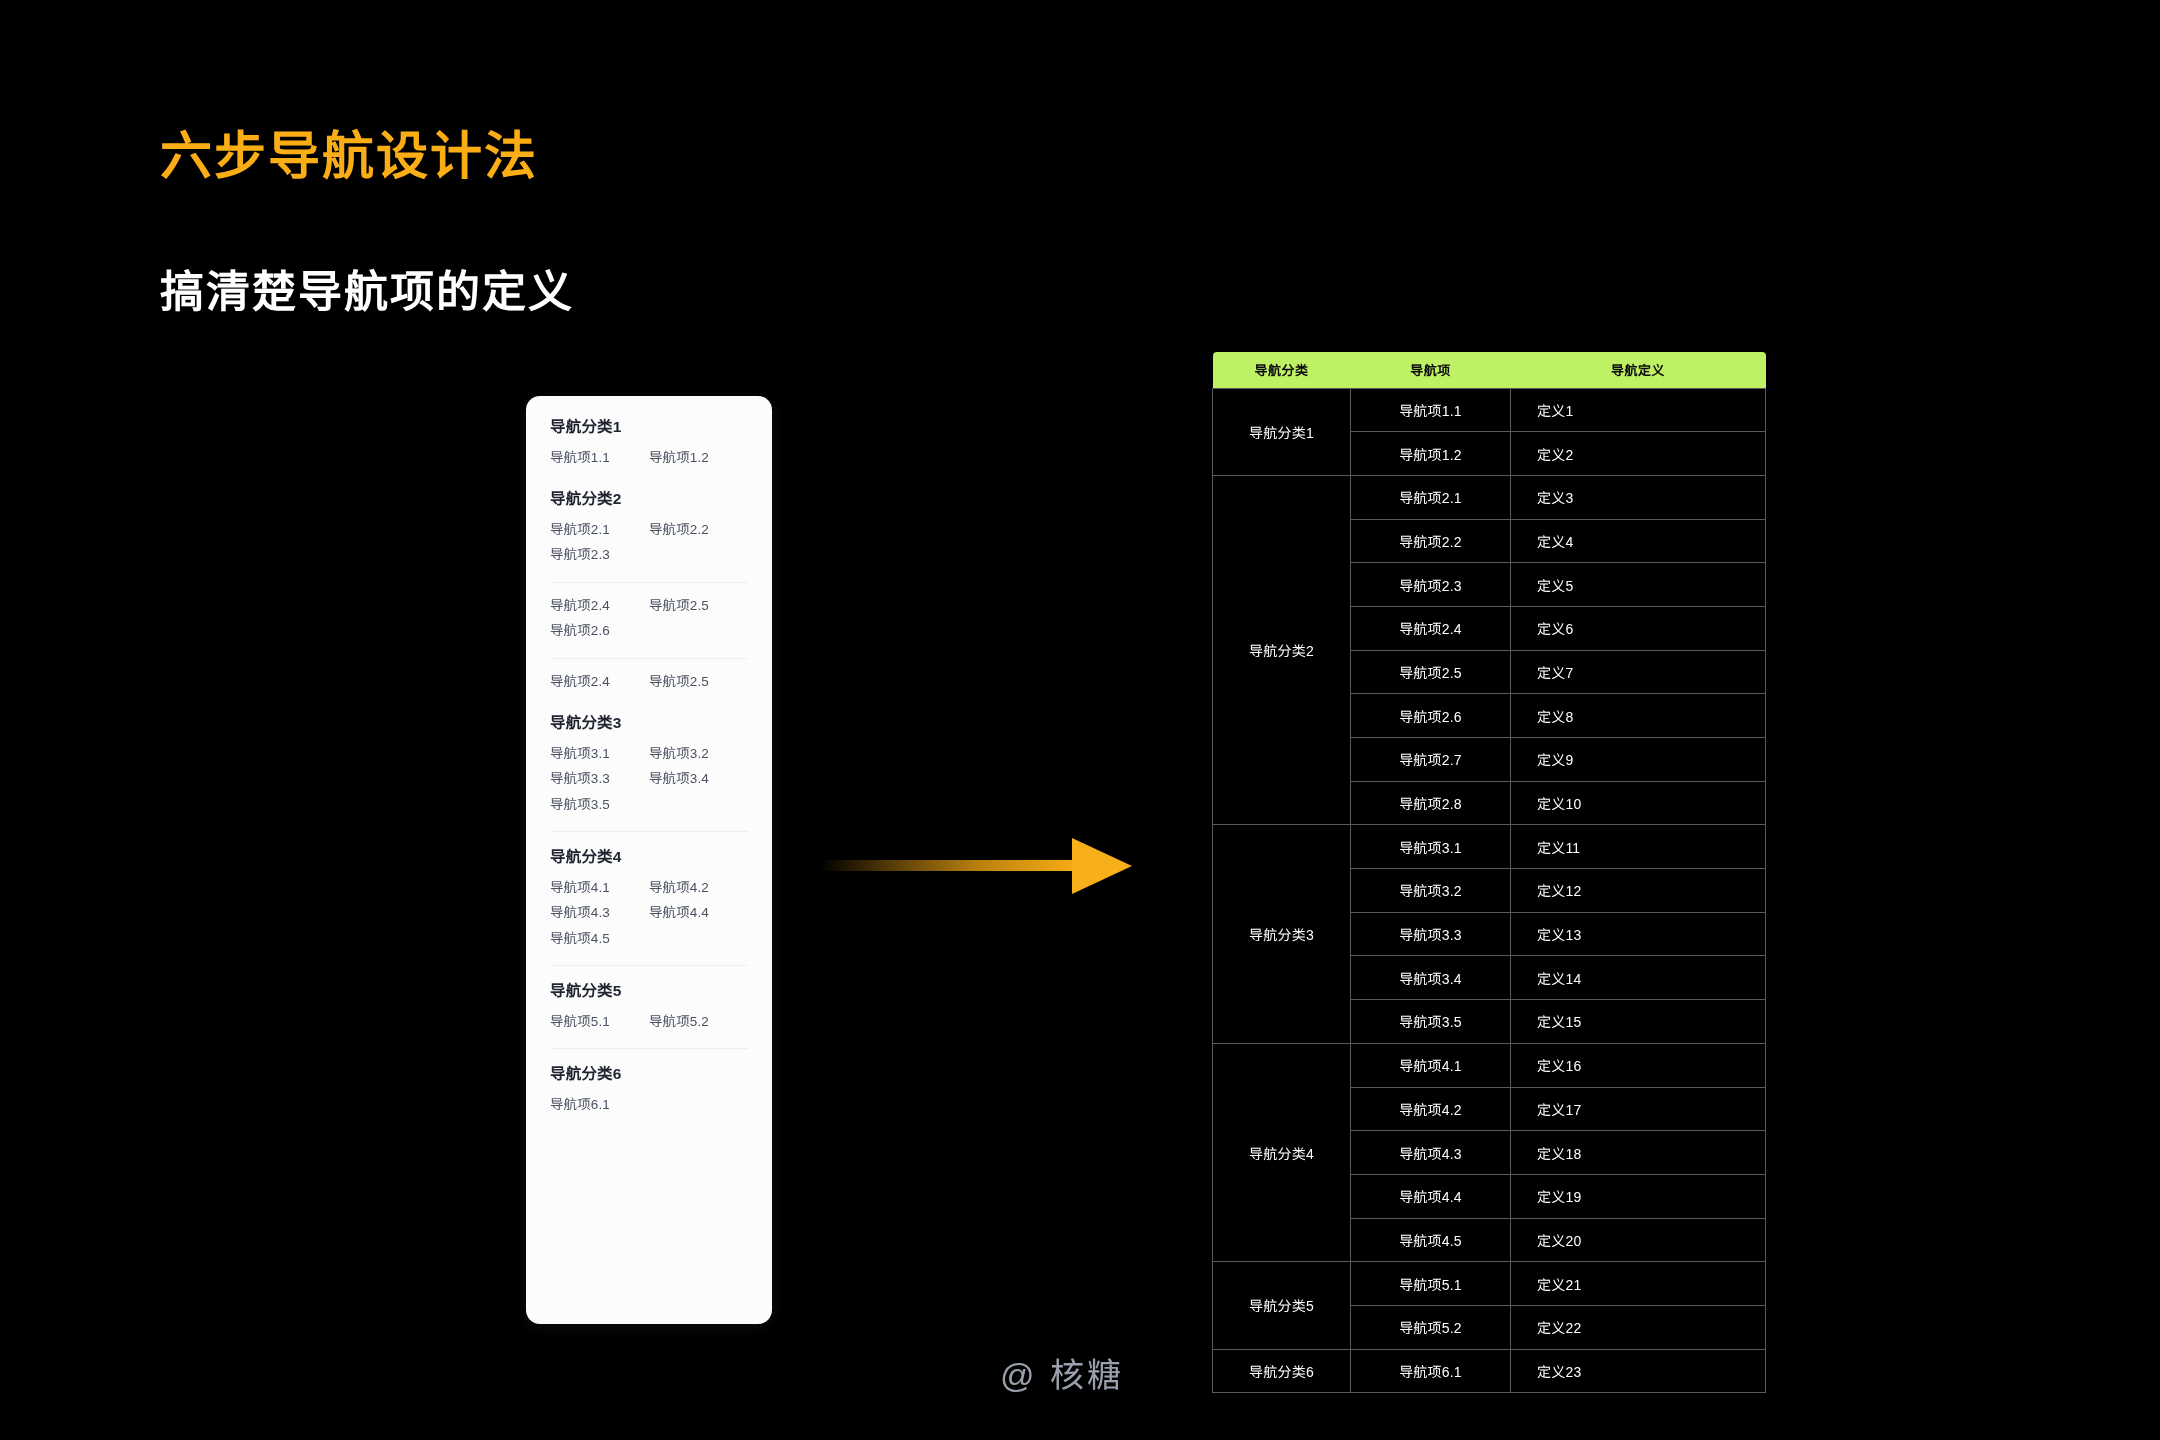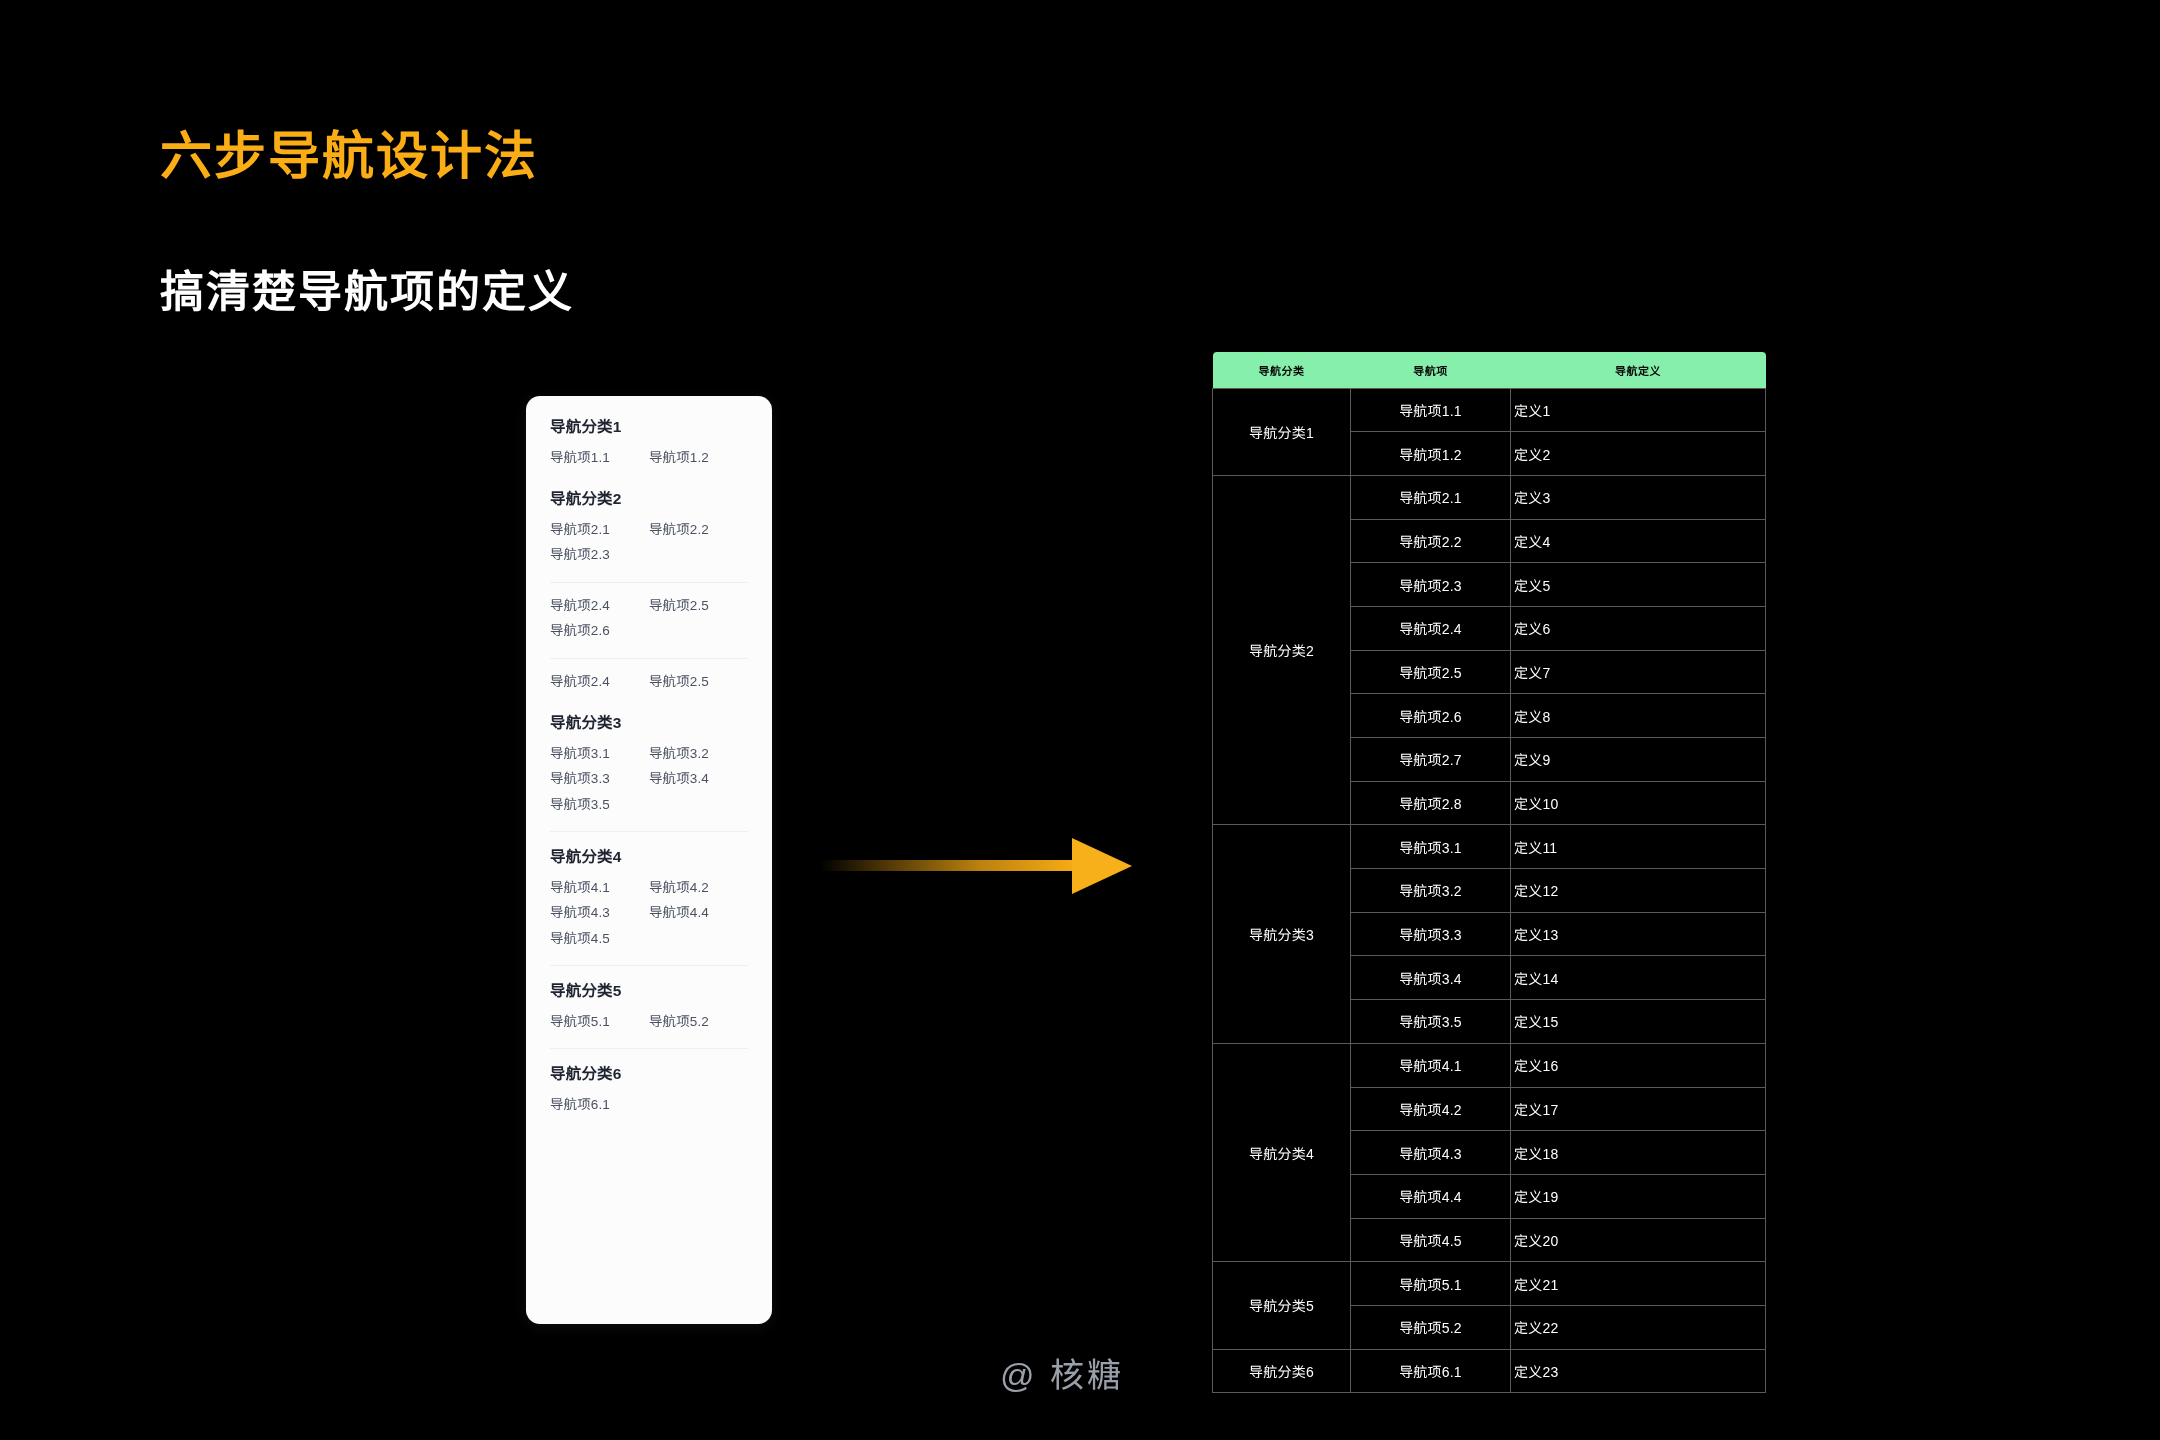--- a/index.html
+++ b/index.html
@@ -127,23 +127,23 @@
     width: 100%;
     border-collapse: collapse;
     table-layout: fixed;
   }
 
   table.nav-table col.c1 { width: 138px; }
   table.nav-table col.c2 { width: 160px; }
   table.nav-table col.c3 { width: 255px; }
 
   table.nav-table thead th {
-    background: #86efac;
+    background: #bef264;
     color: #0A0A0A;
-    font-size: 11px;
+    font-size: 13px;
     font-weight: bold;
     height: 36px;
     text-align: center;
     letter-spacing: 0.5px;
     border: none;
   }
   table.nav-table thead tr th:first-child { border-top-left-radius: 4px; }
   table.nav-table thead tr th:last-child  { border-top-right-radius: 4px; }
 
   table.nav-table tbody td {
@@ -161,21 +161,21 @@
     vertical-align: middle;
   }
 
   td.item-cell {
     text-align: center;
     vertical-align: middle;
   }
 
   td.def-cell {
     text-align: left;
-    padding-left: 3px;
+    padding-left: 26px;
     vertical-align: middle;
   }
 
   
   .watermark {
     position: absolute;
     left: 1000px;
     top: 1348px;
     font-size: 34px;
     color: #9AA0AB;

